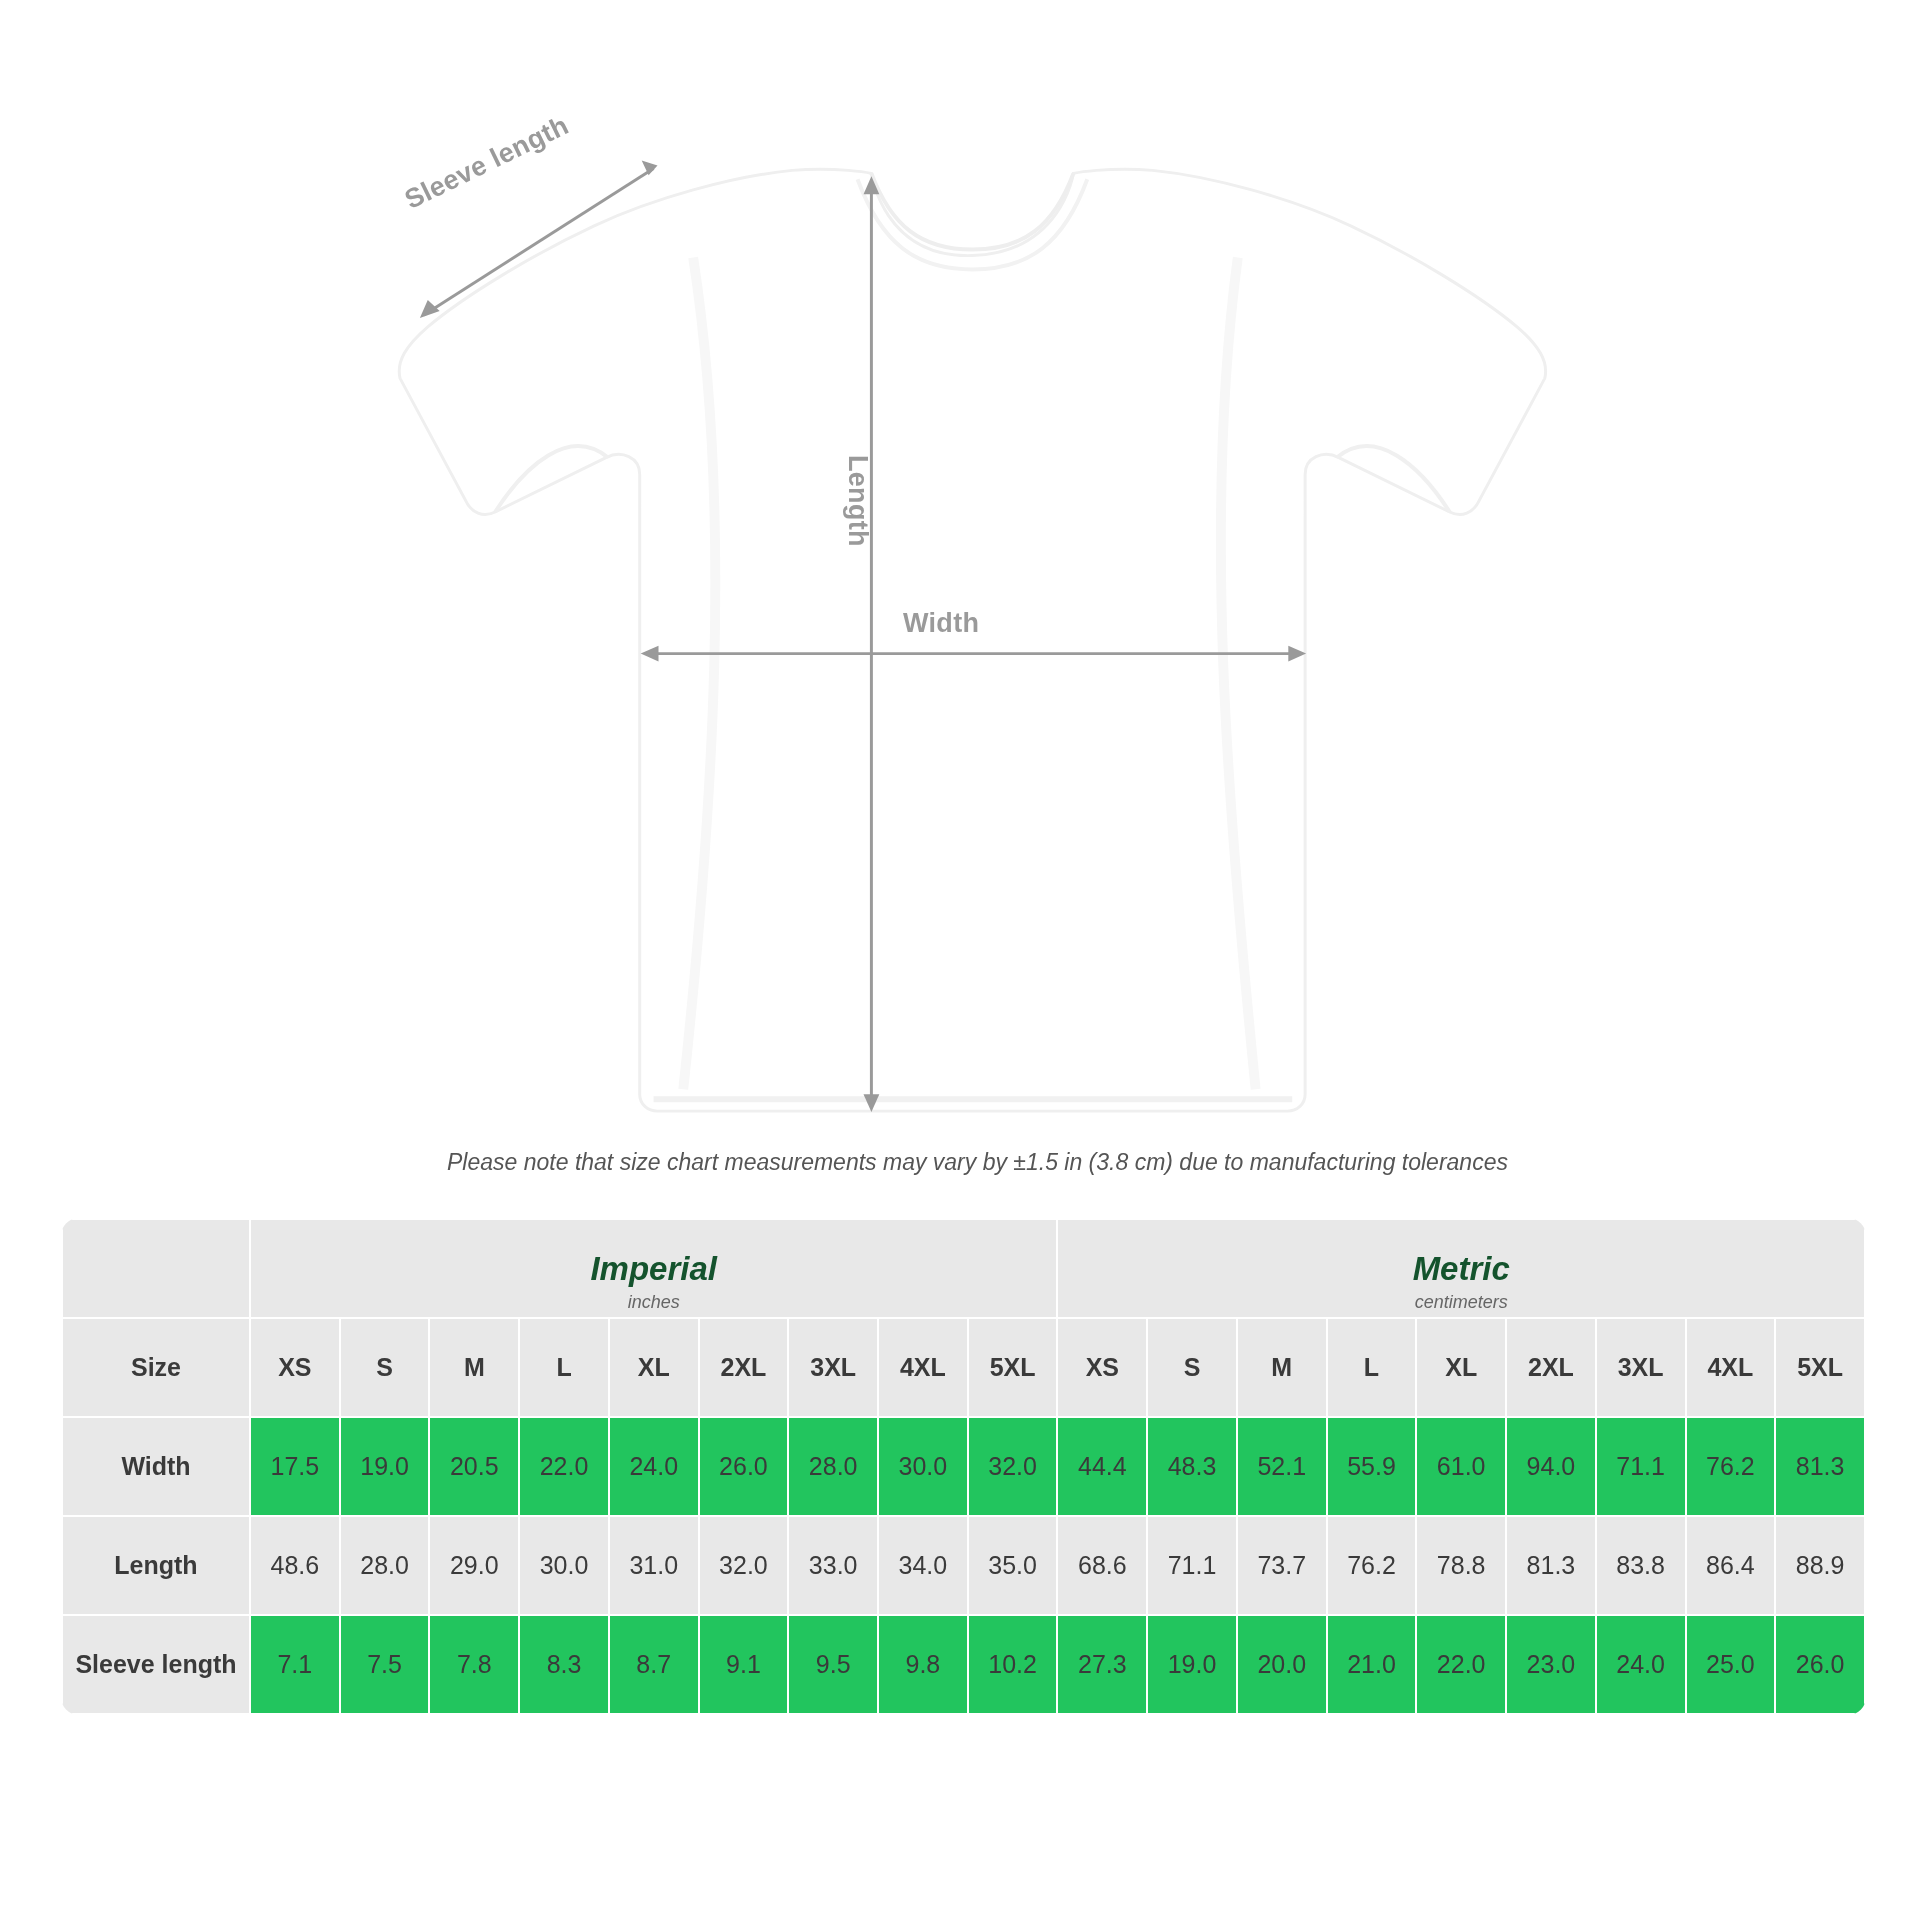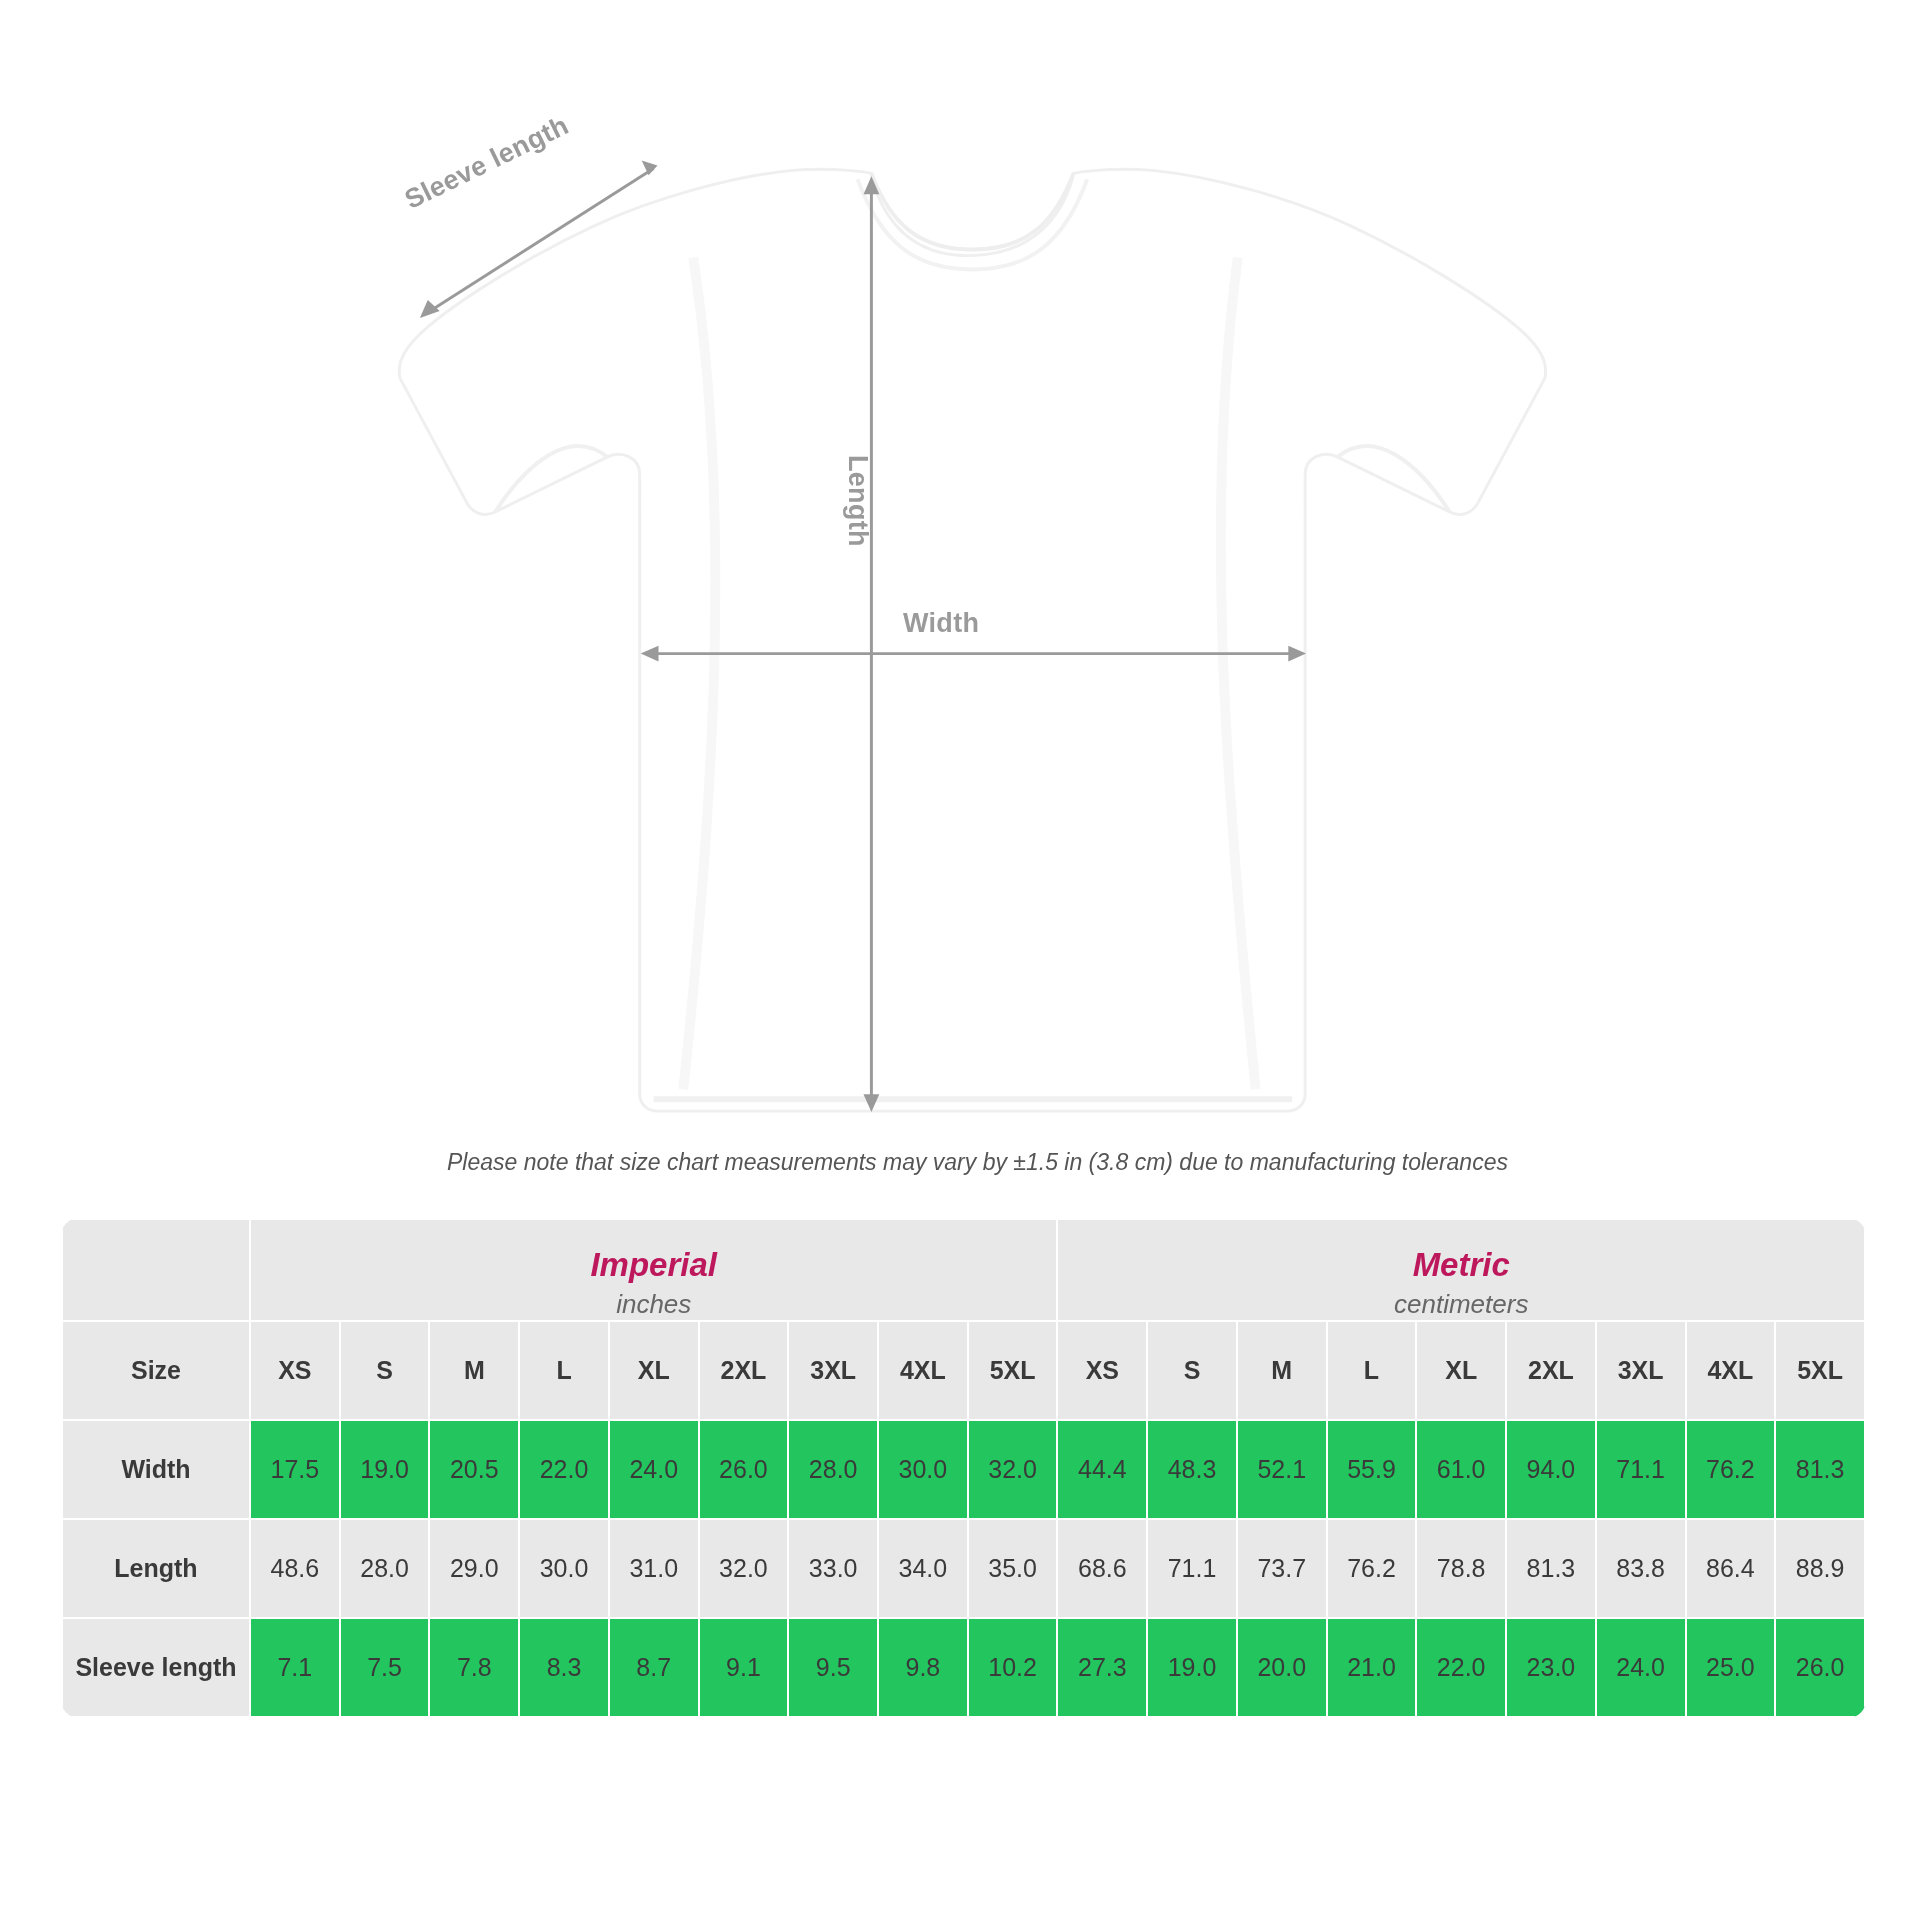--- a/index.html
+++ b/index.html
@@ -92,27 +92,27 @@
     height: 97px;
   }
   .unit-head {
     background: #e8e8e8;
     height: 125px;
   }
   .unit-head .unit-name {
     font-size: 33px;
     font-weight: bold;
     font-style: italic;
-    color: #be185d;
+    color: #14532d;
     display: block;
     line-height: 1.05;
     margin-top: 28px;
   }
   .unit-head .unit-sub {
-    font-size: 26px;
+    font-size: 18px;
     font-style: italic;
     color: #666666;
     display: block;
     margin-top: 6px;
   }
   .corner-cell {
     background: #e8e8e8;
   }
   .row-head {
     background: #e8e8e8;

